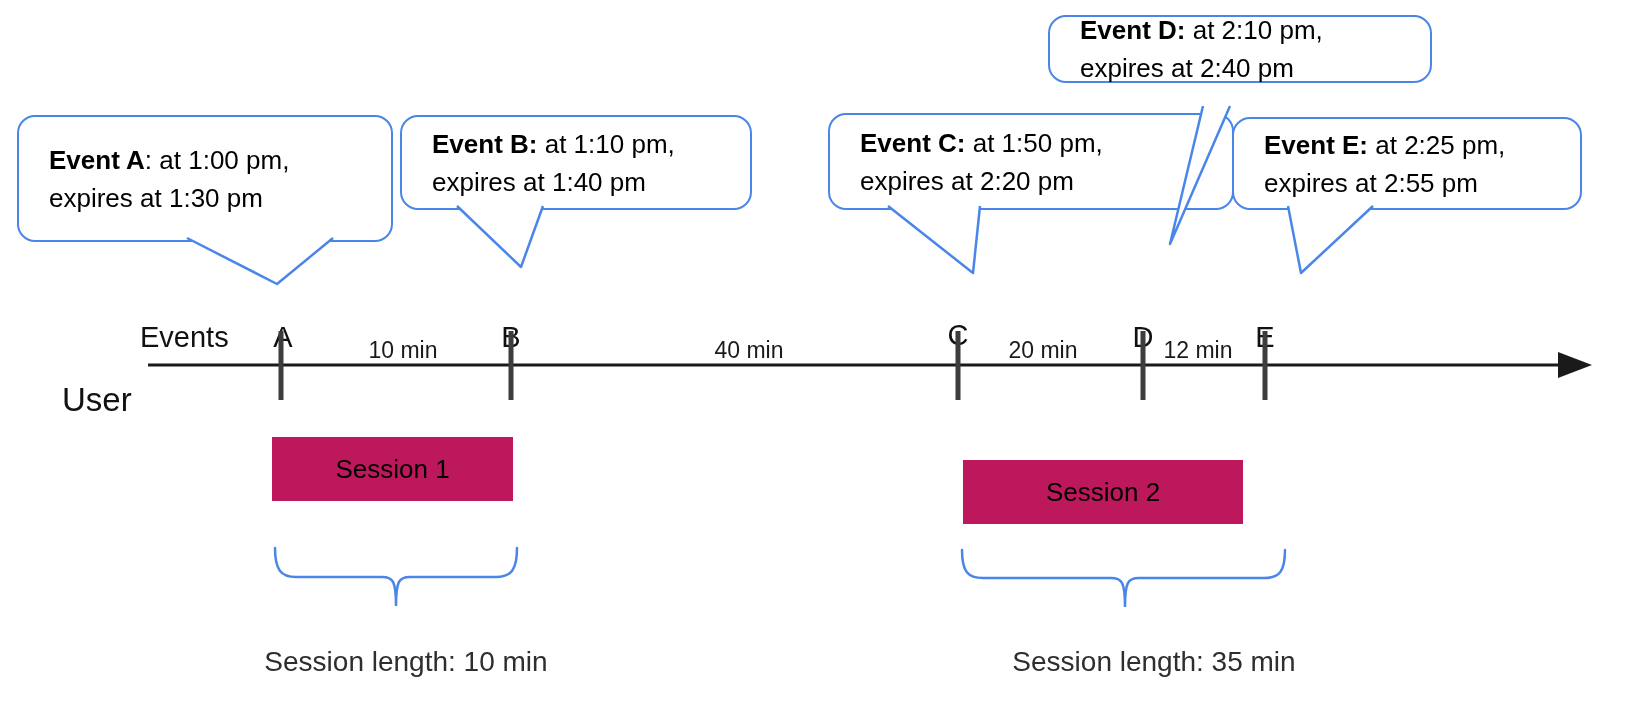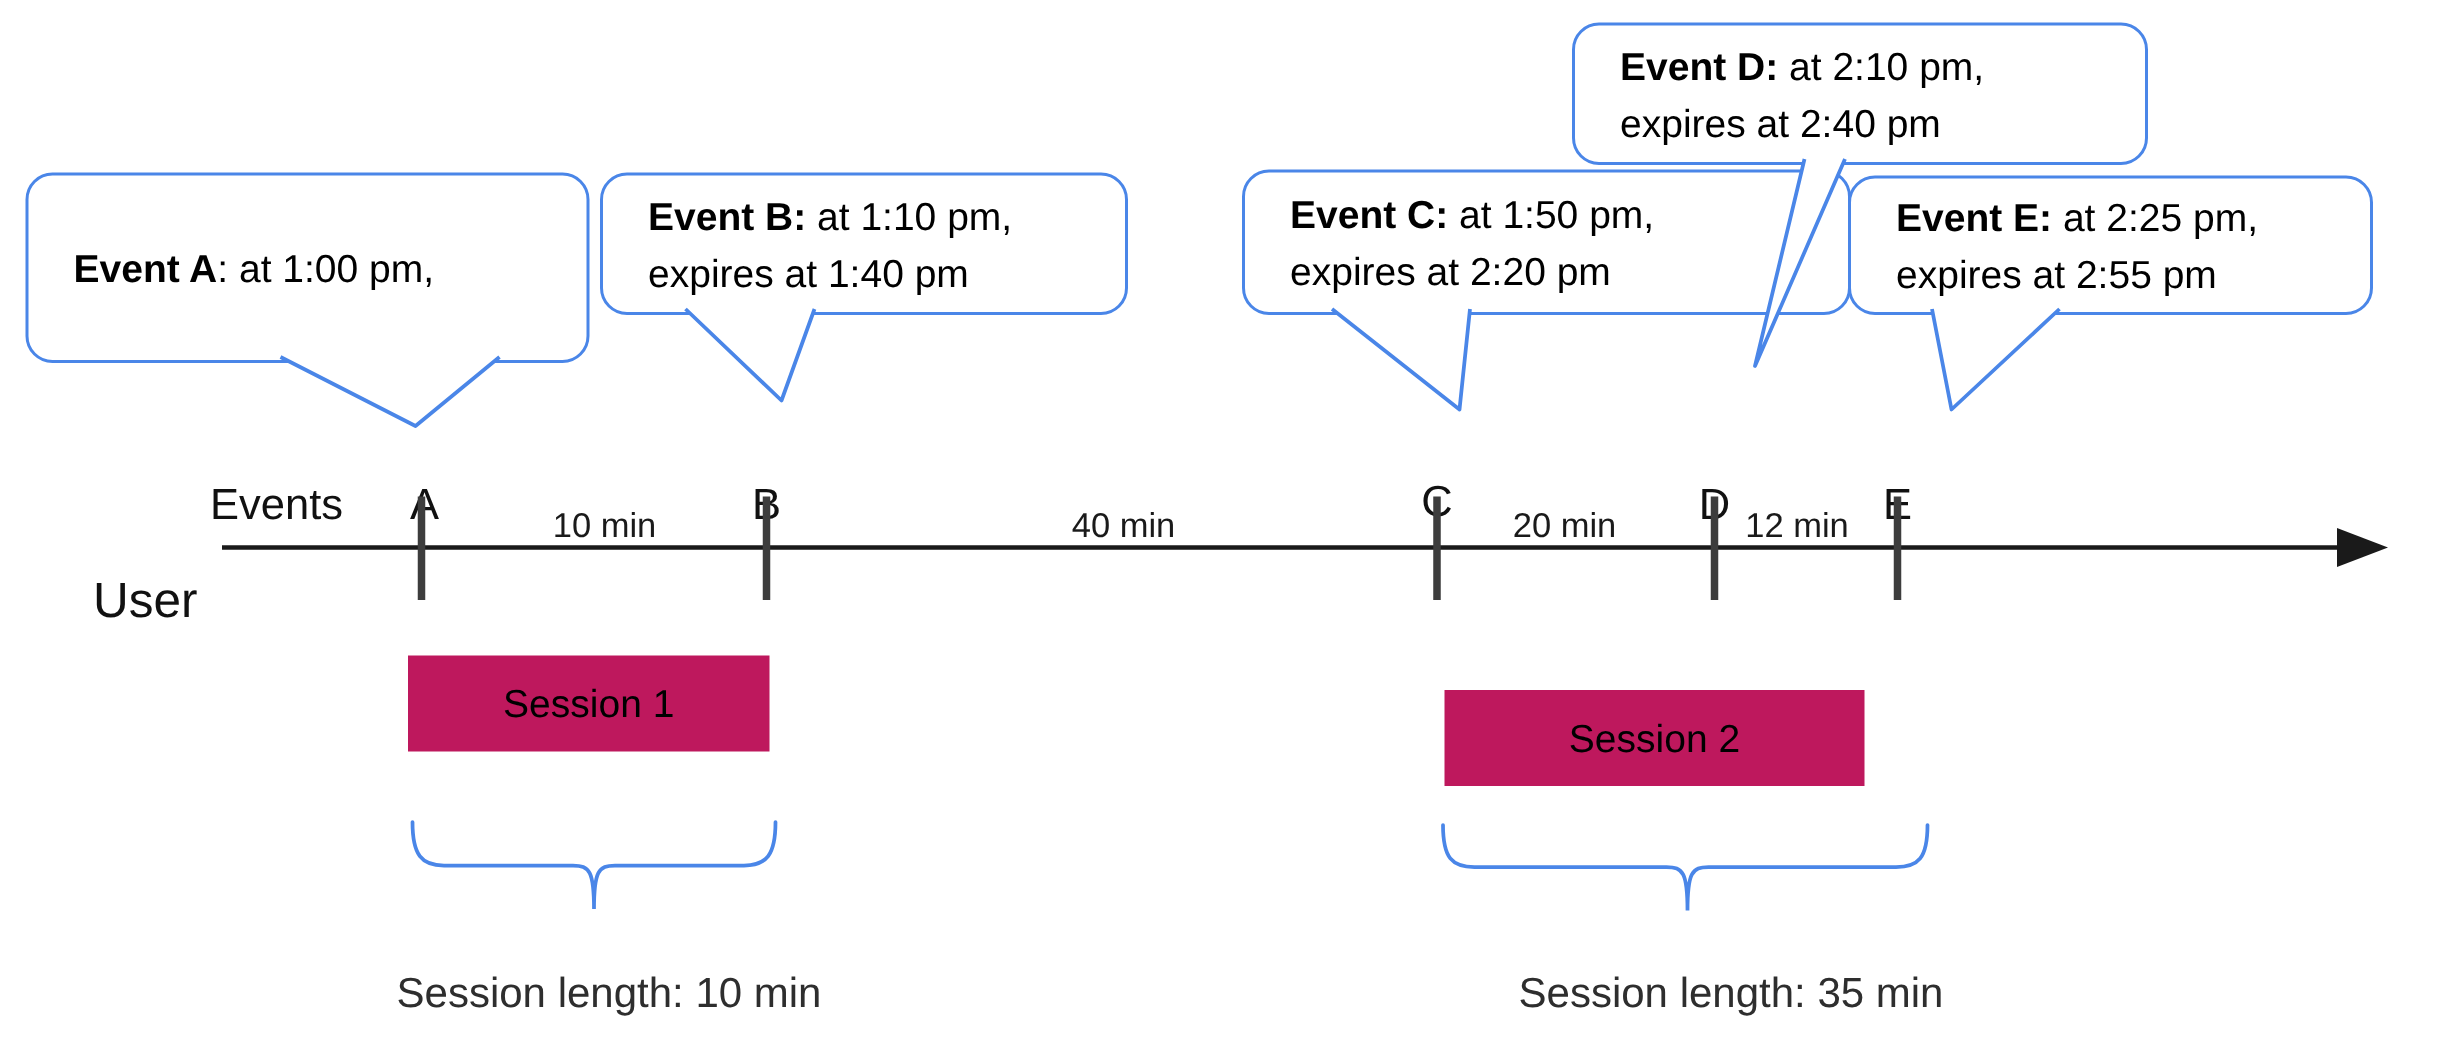--- a/index.html
+++ b/index.html
@@ -37,33 +37,34 @@
   }
   .caption{position:absolute;z-index:2;font-size:28px;color:#2e2e2e;width:420px;text-align:center;}
 </style>
 </head>
 <body>
 
 <div id="canvas">
 
   <div class="bubble" style="left:17px;top:115px;width:376px;height:127px;">
     <div><span class="b">Event A</span><span>: at 1:00 pm,</span></div>
+    <div>expires at 1:30 pm</div>
   </div>
 
   <div class="bubble" style="left:400px;top:115px;width:352px;height:95px;">
     <div><span class="b">Event B:</span><span> at 1:10 pm,</span></div>
     <div>expires at 1:40 pm</div>
   </div>
 
   <div class="bubble" style="left:828px;top:113px;width:406px;height:97px;">
     <div><span class="b">Event C:</span><span> at 1:50 pm,</span></div>
     <div>expires at 2:20 pm</div>
   </div>
 
-  <div class="bubble" style="left:1048px;top:15px;width:384px;height:95px;">
+  <div class="bubble" style="left:1048px;top:15px;width:384px;height:68px;">
     <div><span class="b">Event D:</span><span> at 2:10 pm,</span></div>
     <div>expires at 2:40 pm</div>
   </div>
 
   <div class="bubble" style="left:1232px;top:117px;width:350px;height:93px;">
     <div><span class="b">Event E:</span><span> at 2:25 pm,</span></div>
     <div>expires at 2:55 pm</div>
   </div>
 
   <div class="lbl" style="left:140px;top:286px;font-size:29px;">Events</div>

